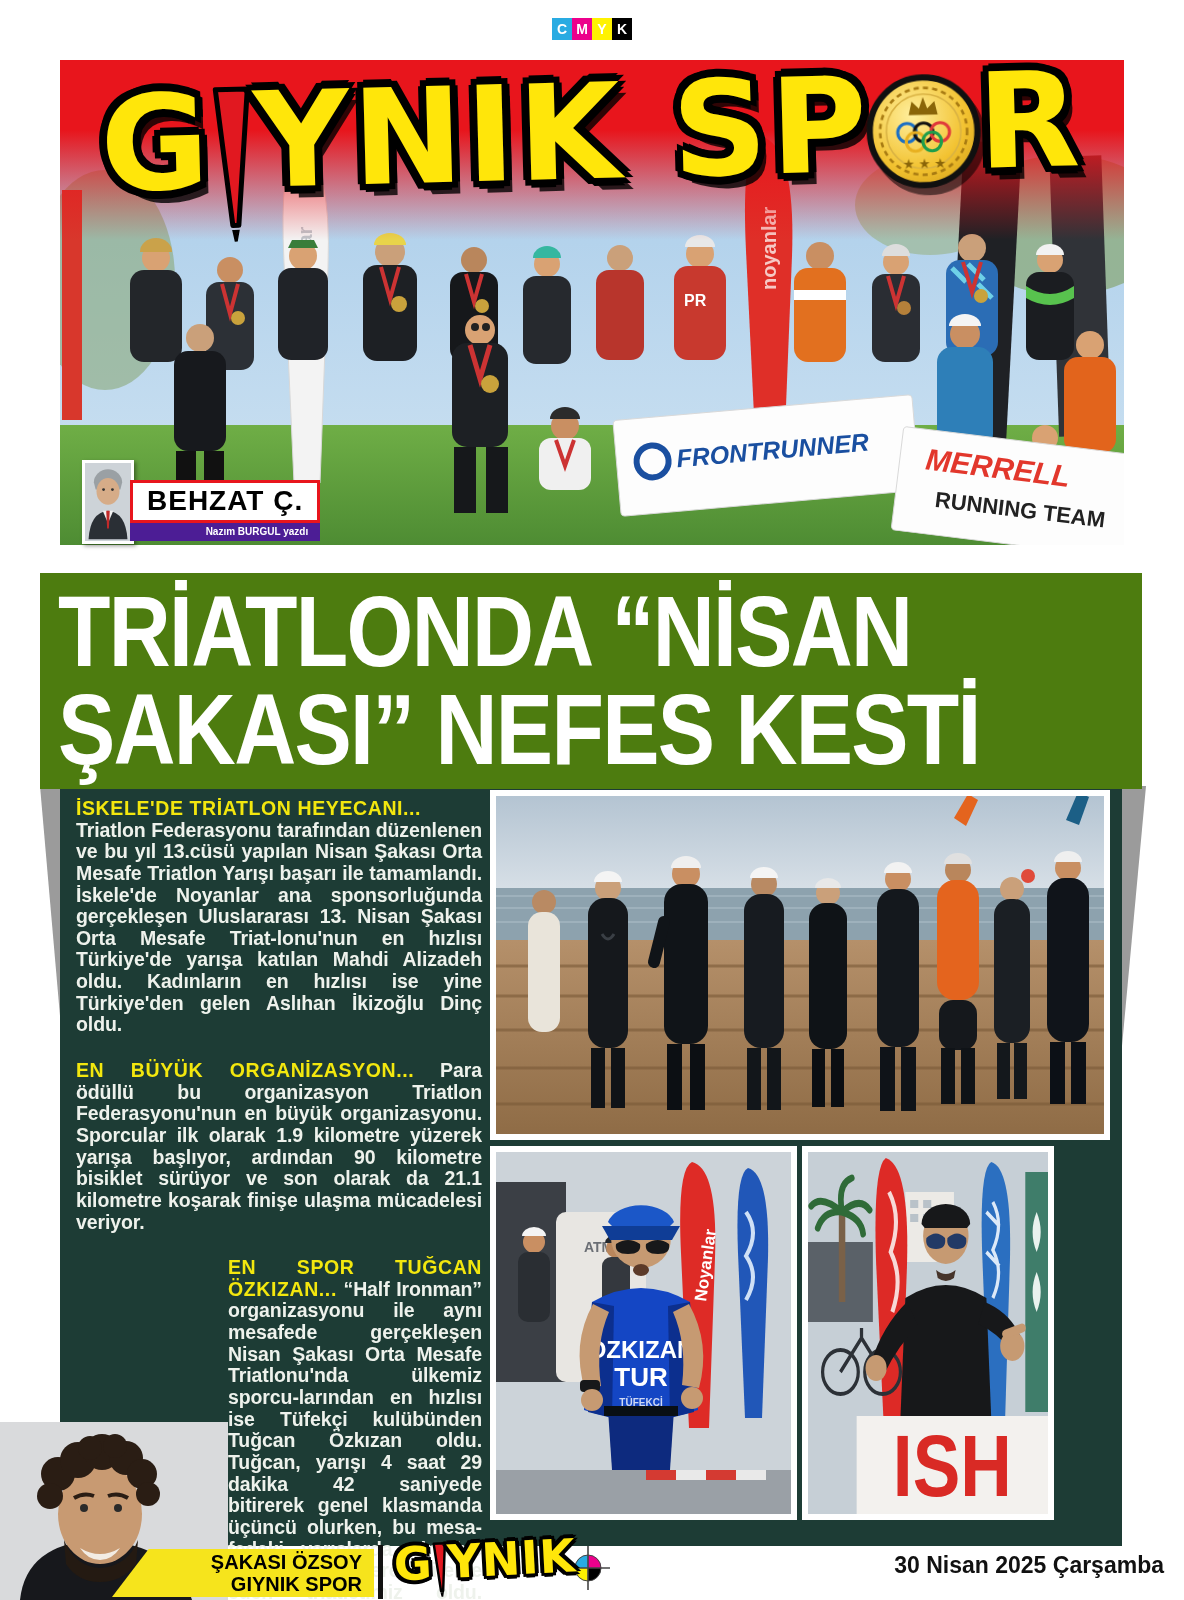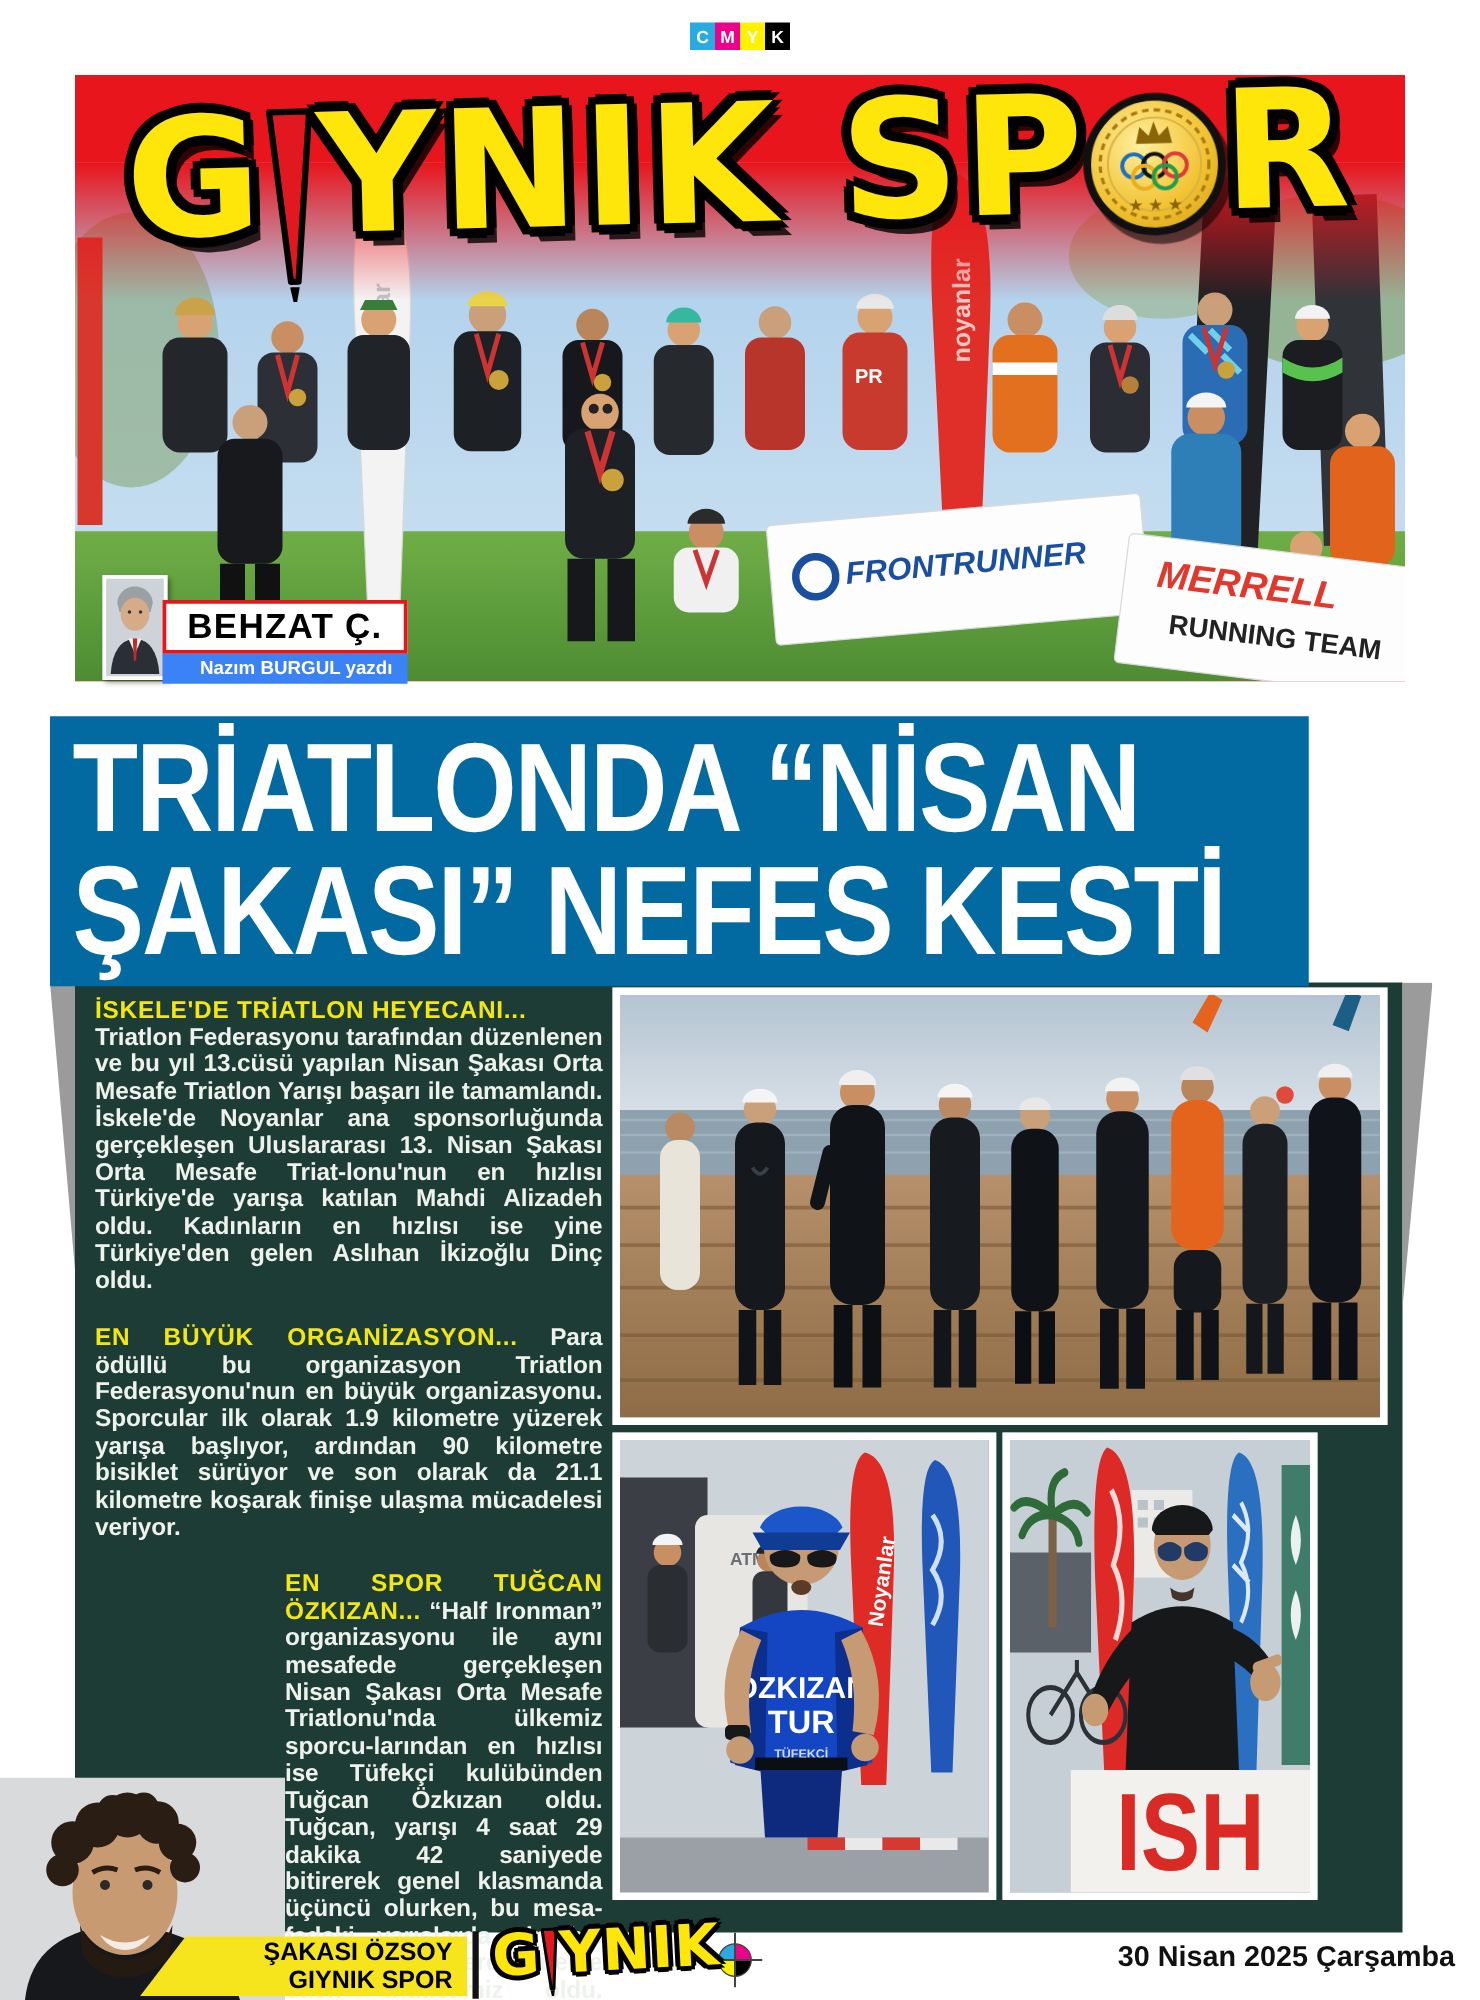--- a/index.html
+++ b/index.html
@@ -29,26 +29,26 @@
   .wedge-svg { width:46px; height:160px; margin:8px -2px 0 -2px; }
   .medal-svg { width:116px; height:116px; margin:16px -4px 0 -4px; filter:drop-shadow(5px 7px 0 rgba(0,0,0,.55)); }
 
   
   .byline-badge { position:absolute; left:22px; top:400px; z-index:6; display:flex; align-items:flex-start; }
   .byline-photo { width:52px; height:84px; border:3px solid #fff; background:#cdd3d8; box-shadow:2px 2px 4px rgba(0,0,0,.4); }
   .byline-photo svg { width:100%; height:100%; display:block; }
   .byline-stack { margin-left:-4px; margin-top:20px; }
   .byline-name { background:#fff; border:3px solid #e8151c; color:#000; font-weight:bold;
       font-size:28px; line-height:1; padding:4px 14px 5px 14px; letter-spacing:1px;text-align:center; }
-  .byline-credit { background:#3b82f6; color:#fff; font-weight:bold; font-size:15px;
+  .byline-credit { background:#4c1d95; color:#fff; font-weight:bold; font-size:10px;
       padding:3px 12px 4px 30px; text-align:right; }
 
   
-  .headline-band { position:absolute; left:40px; top:573px; width:1007px; height:216px;
-      background:#0369a1; padding:10px 0 0 18px; z-index:3; }
+  .headline-band { position:absolute; left:40px; top:573px; width:1102px; height:216px;
+      background:#4d7c0f; padding:10px 0 0 18px; z-index:3; }
   .headline-line { display:inline-block; transform:scaleX(.85); transform-origin:0 0;
       color:#fff; font-weight:bold; font-size:101px; line-height:.97; letter-spacing:-2px; white-space:nowrap; }
 
   
   .article-panel { position:absolute; left:60px; top:786px; width:1062px; height:760px; background:#1d3c35; }
   .curl-shadow { position:absolute; background:#9b9b9b; }
   .curl-left  { left:-20px; top:0; width:20px; height:230px; clip-path:polygon(0 0,100% 0,100% 100%); }
   .curl-right { right:-24px; top:0; width:24px; height:260px; clip-path:polygon(0 0,100% 0,0 100%); }
 
   .text-col { position:absolute; left:16px; top:12px; width:406px; color:#eef2ec;

